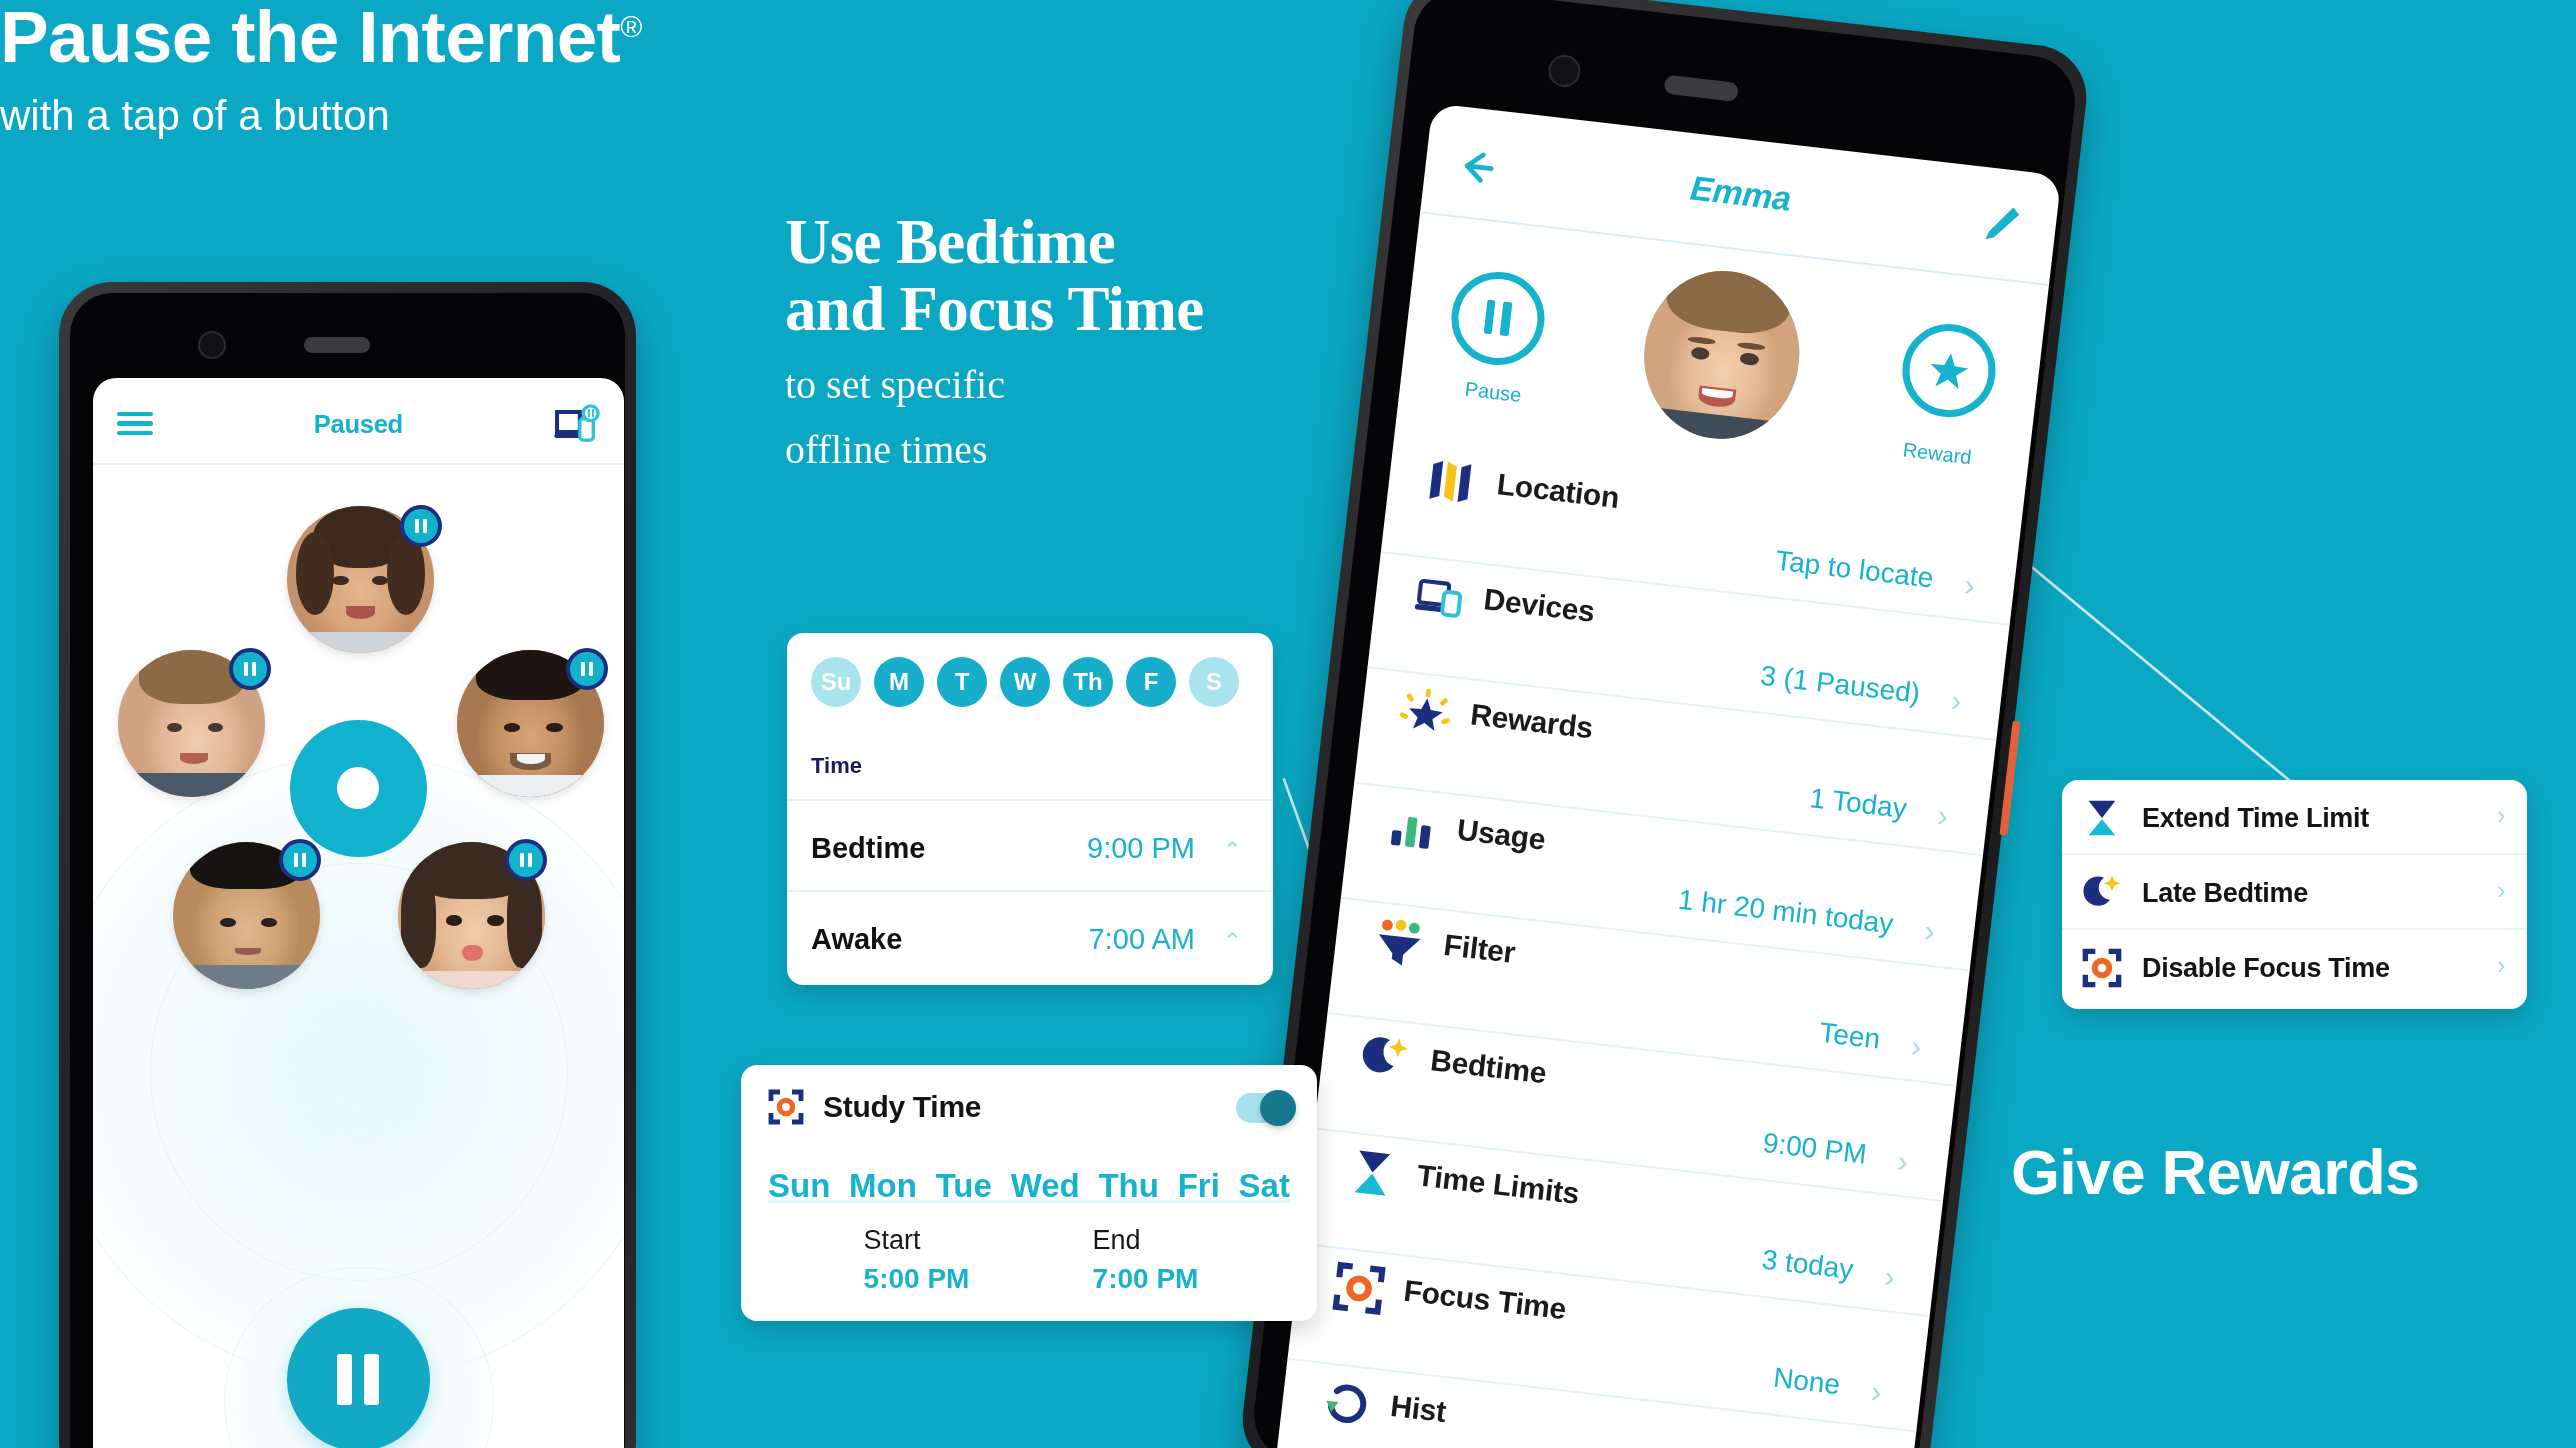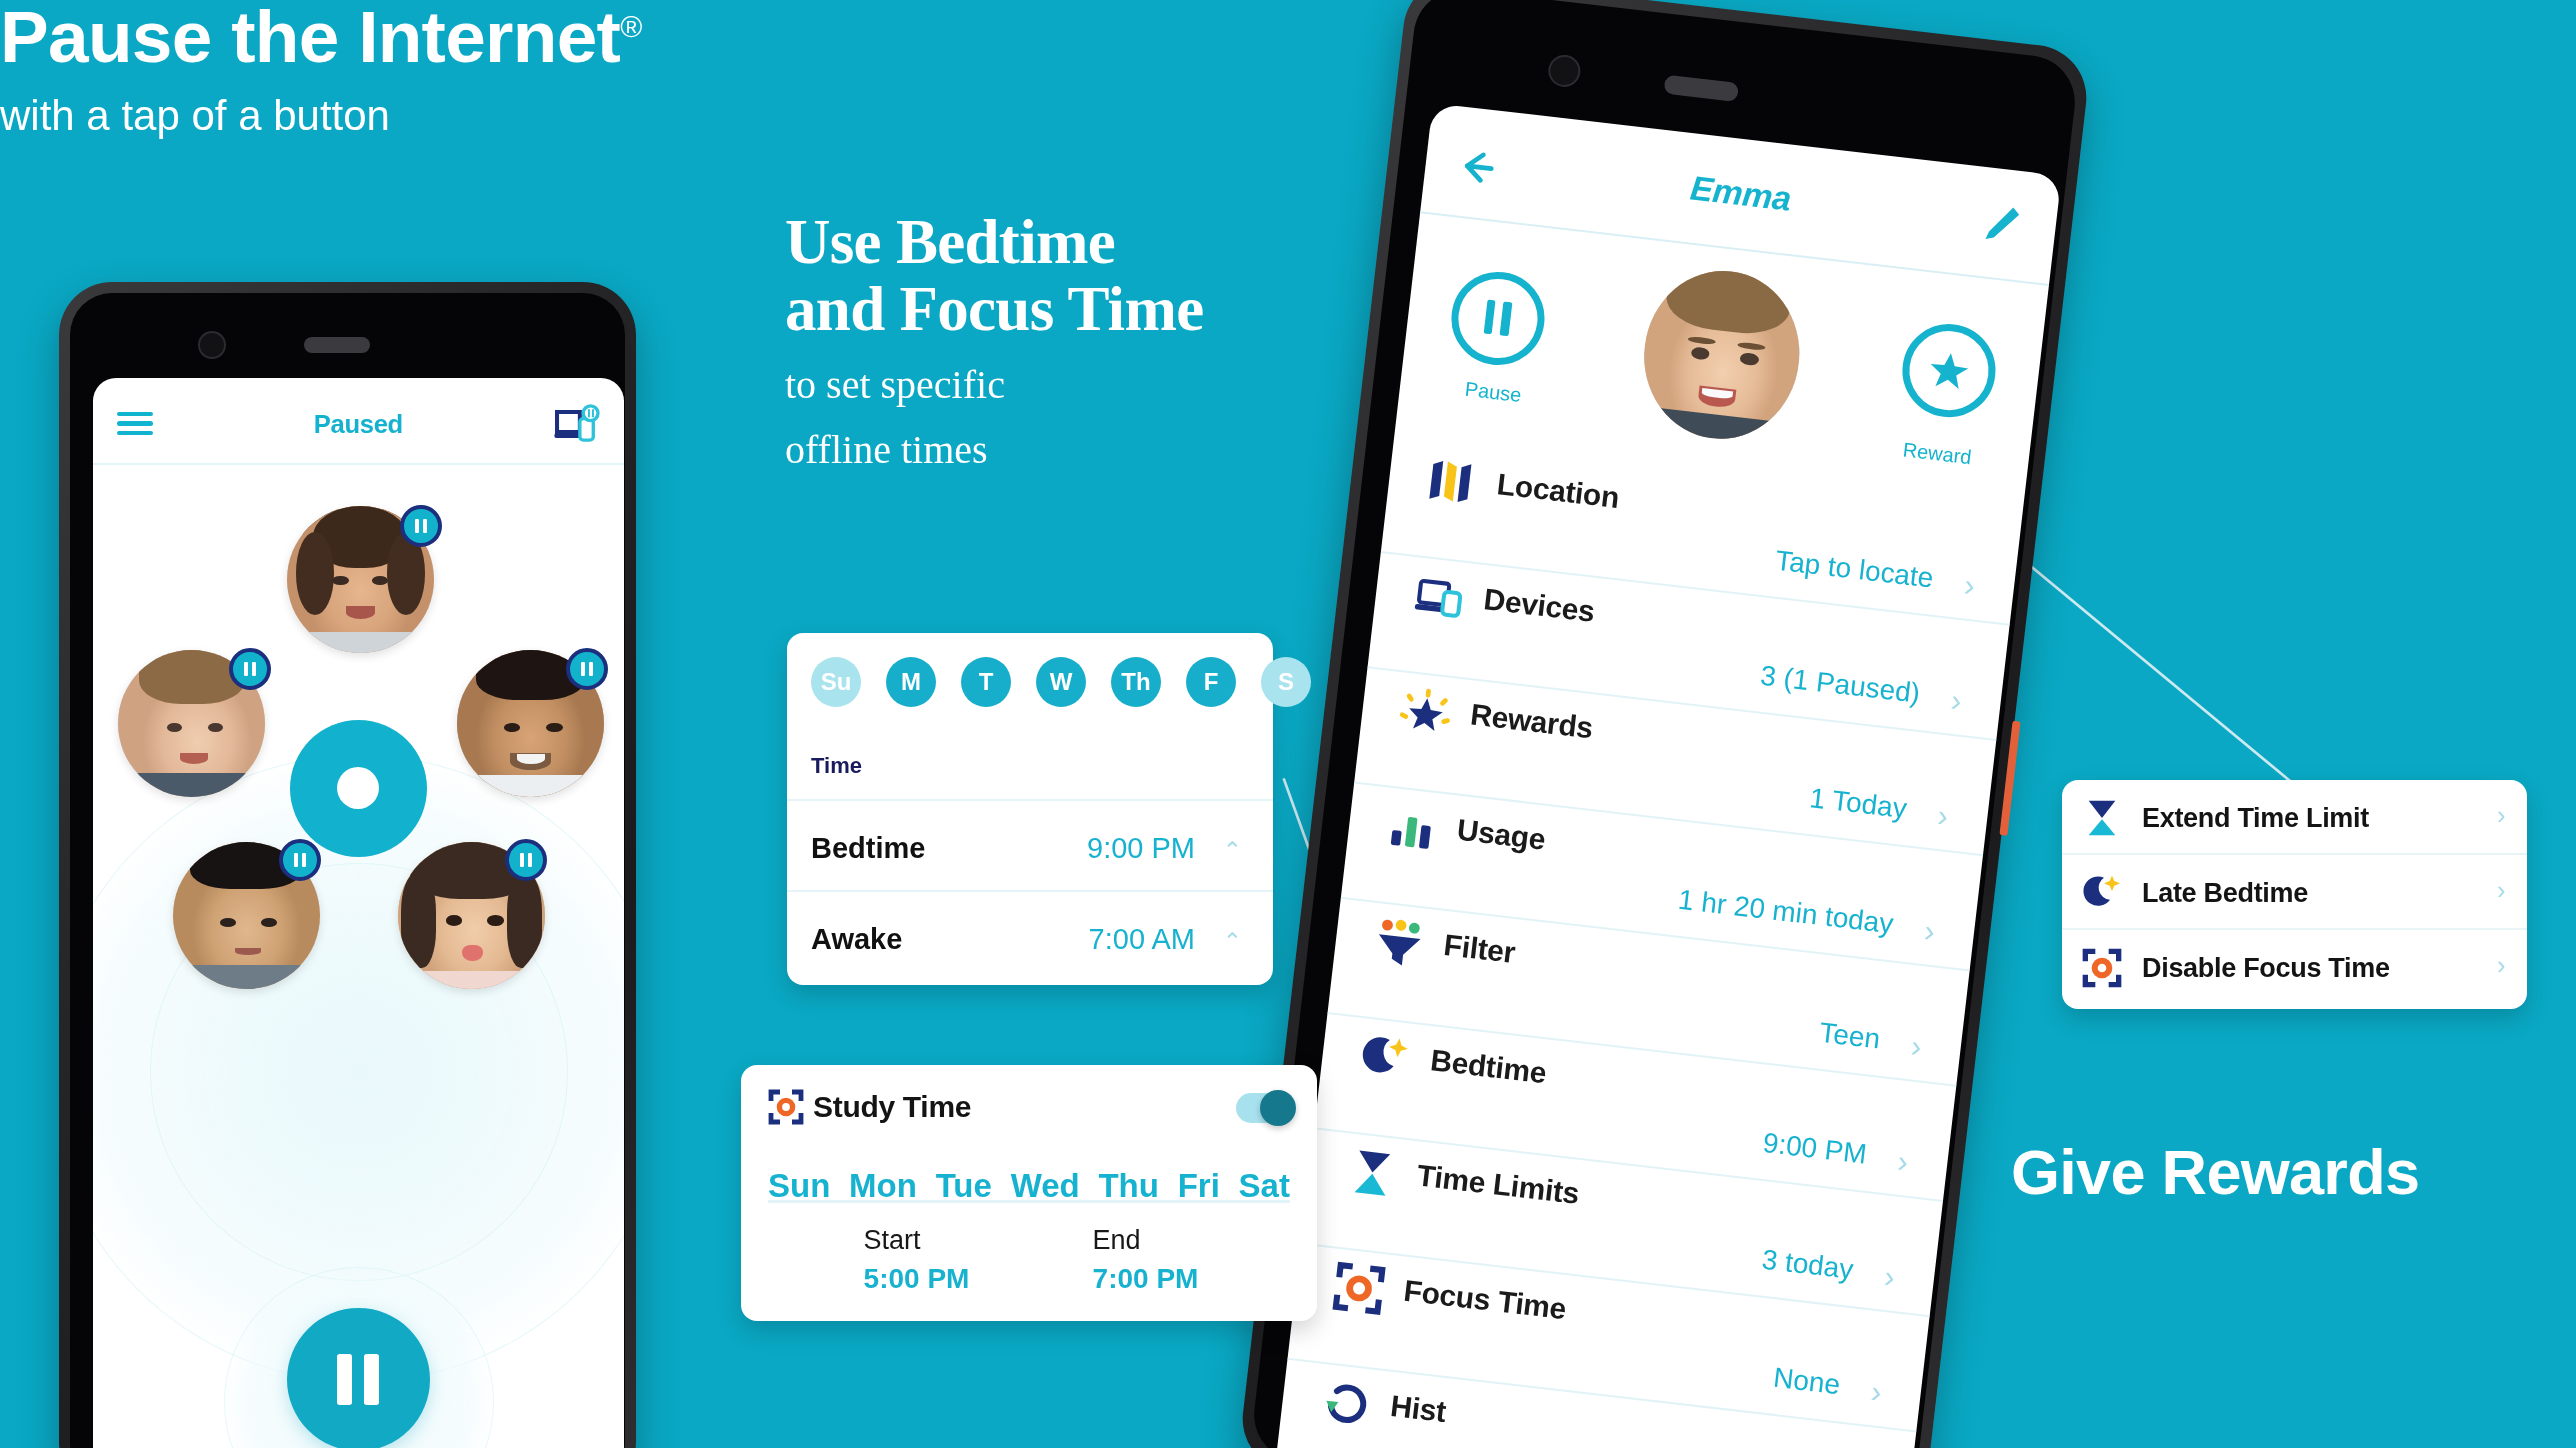--- a/index.html
+++ b/index.html
@@ -170,40 +170,40 @@
     position:absolute; right:39px; top:65px;
     font-size:31px; color:#a6dbe8; line-height:1;
   }
 
   
   .card {
     position:absolute; background:#fff; border-radius:16px;
     box-shadow: 0 9.4px 23px rgba(0,0,0,.17);
   }
   #card-bedtime { left:787px; top:633px; width:486px; height:352px; }
-  .day-pills { position:absolute; left:24px; top:24px; display:flex; gap:25px;}
+  .day-pills { position:absolute; left:24px; top:24px; display:flex; gap:13px;}
   .pill {
     width:50px; height:50px; border-radius:50%;
     display:flex; align-items:center; justify-content:center;
     color:#fff; font-size:24px; font-weight:bold;
   }
   .pill.on { background:#17aecb; }
   .pill.off { background:#a9e3ee; }
   .card-time-lbl { position:absolute; left:24px; top:120px; font-size:22px; color:#1a1a5e; font-weight:bold;}
   .card-row {
     position:absolute; left:0; width:100%; height:92px; border-top:2px solid #e4f4f9;
   }
   .card-row .nm { position:absolute; left:24px; top:31px; font-size:29px; font-weight:bold; color:#111;}
   .card-row .vl { position:absolute; right:78px; top:31px; font-size:29px; color:#17b2cf;}
   .card-row .cv { position:absolute; right:31px; top:38px; font-size:23px; color:#a6dbe8; line-height:1;}
   #bt-row1 { top:166px; }
   #bt-row2 { top:257px; }
 
   #card-study { left:741px; top:1065px; width:576px; height:256px; }
-  .st-head { position:absolute; left:27px; top:24px; display:flex; align-items:center; gap:9px;}
+  .st-head { position:absolute; left:27px; top:24px; display:flex; align-items:center; gap:19px;}
   .st-title { font-size:30px; font-weight:bold; color:#141414; letter-spacing:-0.3px;}
   .st-toggle {
     position:absolute; right:28px; top:28px; width:53px; height:30px;
     background:#a8e1ee; border-radius:15px;
   }
   .st-toggle .knob {
     position:absolute; right:-6.7px; top:-3.4px; width:36px; height:36px; border-radius:50%;
     background:#16788d; box-shadow:0 2.7px 6.7px rgba(0,0,0,.22);
   }
   .st-days {

